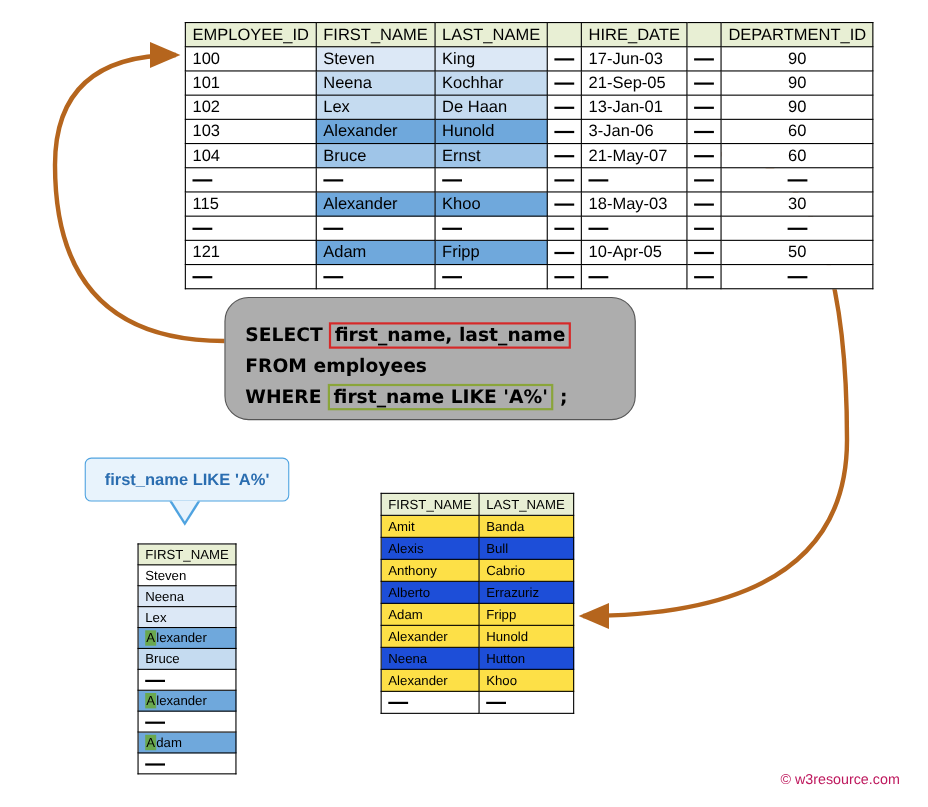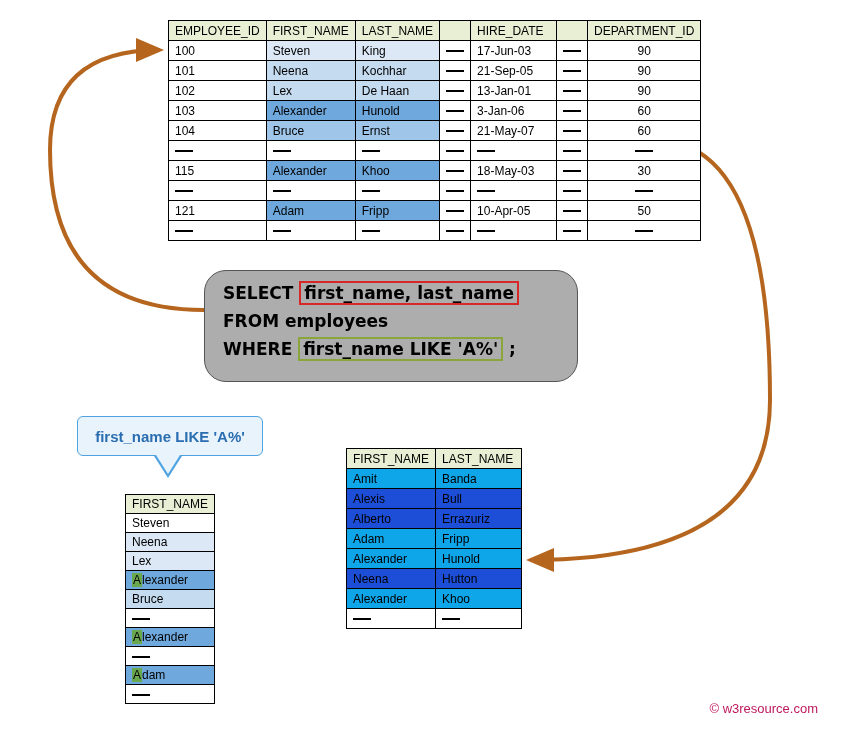--- a/index.html
+++ b/index.html
@@ -11,21 +11,21 @@
     position: relative;
     font-size: 13px;
   }
   
   
   .main-table {
     position: absolute;
     top: 20px;
     left: 168px;
     border-collapse: collapse;
-    font-size: 12px;
+    font-size: 15px;
   }
   .main-table th, .main-table td {
     border: 1px solid #000;
     padding: 2px 6px;
     height: 20px;
     text-align: left;
     background: #fff;
   }
   .main-table th {
     background: #e8efd4;
@@ -52,21 +52,21 @@
   
   .sql-box {
     position: absolute;
     top: 270px;
     left: 204px;
     width: 374px;
     height: 112px;
     background: #adadad;
     border: 1px solid #555;
     border-radius: 22px;
-    padding: 8px 18px;
+    padding: 20px 18px;
     font-family: "DejaVu Sans", Arial, sans-serif;
     font-size: 17px;
     font-weight: bold;
     color: #000;
     line-height: 1.65;
   }
   .sql-box .hl-red {
     border: 2px solid #d62828;
     padding: 0 3px;
   }
@@ -84,21 +84,21 @@
     font-size: 12px;
   }
   .result-table th, .result-table td {
     border: 1px solid #000;
     padding: 2px 6px;
     height: 20px;
     text-align: left;
     width: 86px;
   }
   .result-table th { background: #e8efd4; font-weight: normal;}
-  .result-table .r1 { background: #0ea5e9; }
+  .result-table .r1 { background: #fde047; }
   .result-table .r2 { background: #1d4ed8; }
   .result-table td.dash { text-align:left; }
 
   
   .callout {
     position: absolute;
     top: 416px;
     left: 77px;
     width: 186px;
     height: 40px;
@@ -369,20 +369,24 @@
   <tbody id="res-tbody">
       <tr>
         <td class="r1">Amit</td>
         <td class="r1">Banda</td>
       </tr>
       <tr>
         <td class="r2">Alexis</td>
         <td class="r2">Bull</td>
       </tr>
       <tr>
+        <td class="r1">Anthony</td>
+        <td class="r1">Cabrio</td>
+      </tr>
+      <tr>
         <td class="r2">Alberto</td>
         <td class="r2">Errazuriz</td>
       </tr>
       <tr>
         <td class="r1">Adam</td>
         <td class="r1">Fripp</td>
       </tr>
       <tr>
         <td class="r1">Alexander</td>
         <td class="r1">Hunold</td>

